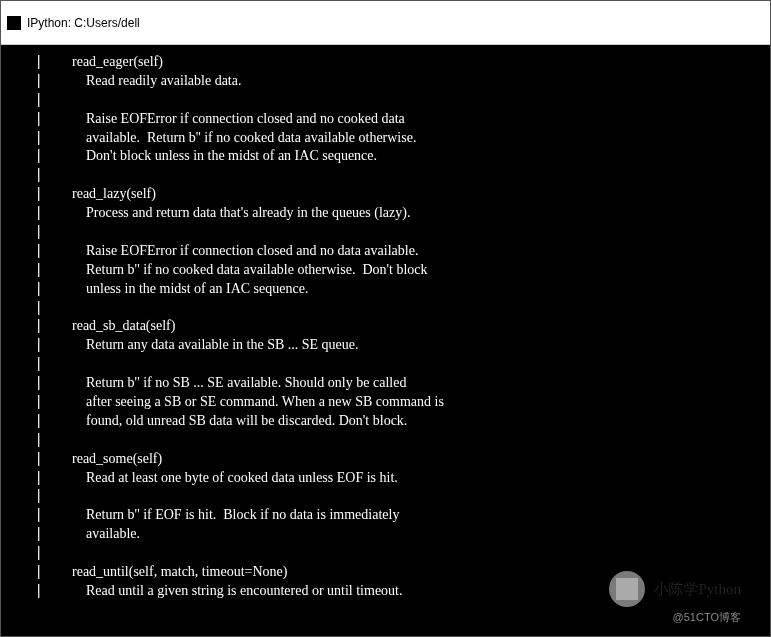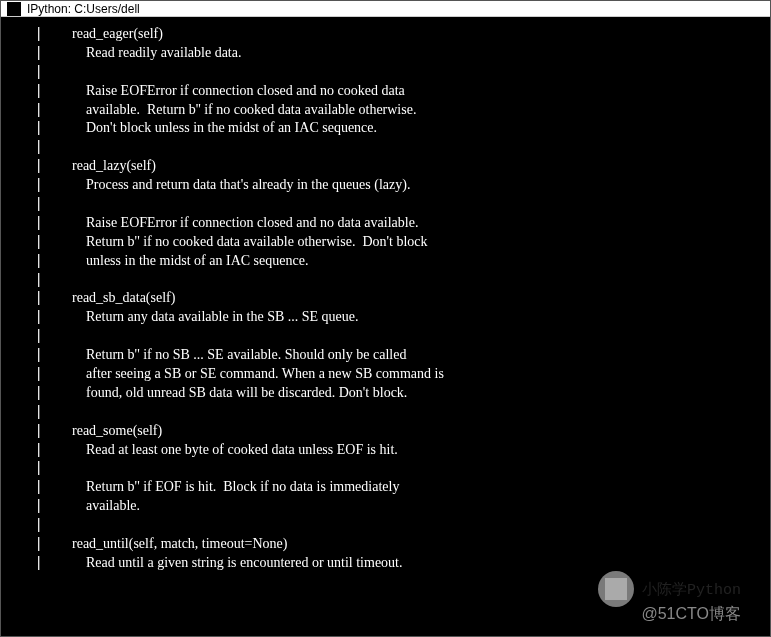--- a/index.html
+++ b/index.html
@@ -13,21 +13,21 @@
 }
 .window {
   width: 771px;
   height: 637px;
   border: 1px solid #555;
   background: #fff;
   display: flex;
   flex-direction: column;
 }
 .titlebar {
-  height: 16px;
+  height: 44px;
   background: #fff;
   display: flex;
   align-items: center;
   padding: 0 6px;
   border-bottom: 1px solid #ccc;
   font-family: "Segoe UI", Tahoma, sans-serif;
   font-size: 12px;
   color: #000;
   gap: 6px;
 }
@@ -65,21 +65,21 @@
   flex: 1;
   font-family: Liberation Serif, serif;
 }
 .wm-badge {
   position: absolute;
   right: 30px;
   bottom: 30px;
   display: flex;
   align-items: center;
   gap: 8px;
-  font-family: Liberation Mono, monospace;
+  font-family: Liberation Serif, serif;
   color: #222;
   pointer-events: none;
 }
 .wm-circle {
   width: 36px;
   height: 36px;
   border-radius: 50%;
   background: #7a7a7a;
   display: flex;
   align-items: center;
@@ -92,21 +92,21 @@
 }
 .wm-text {
   font-size: 15px;
   font-weight: 500;
 }
 .wm-sub {
   position: absolute;
   right: 30px;
   bottom: 12px;
   font-family: "Segoe UI", sans-serif;
-  font-size: 16px;
+  font-size: 11px;
   color: #888;
   pointer-events: none;
 }
 </style>
 </head>
 <body>
 
 <div class="window">
   <div class="titlebar">
     <span class="titlebar-icon"></span>

